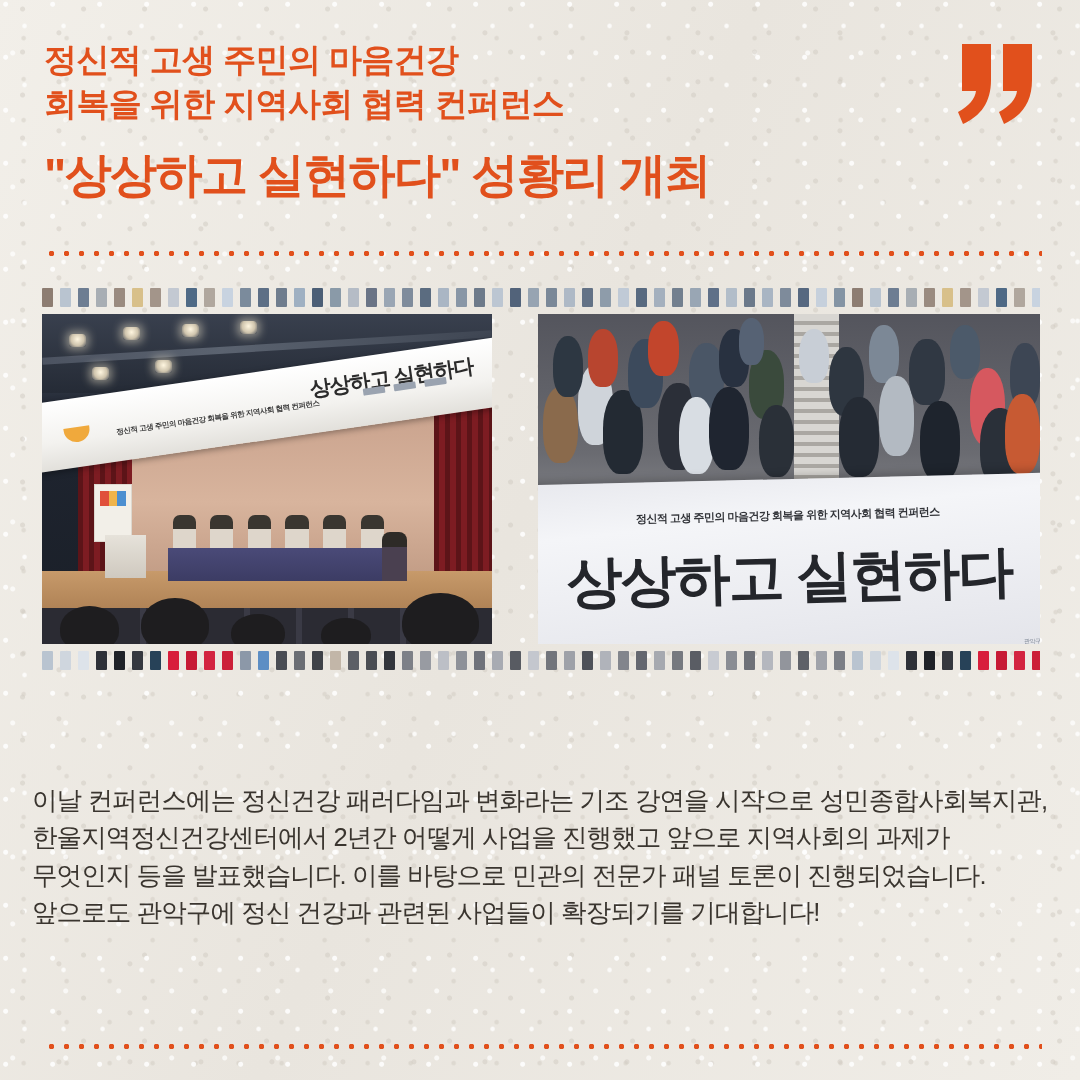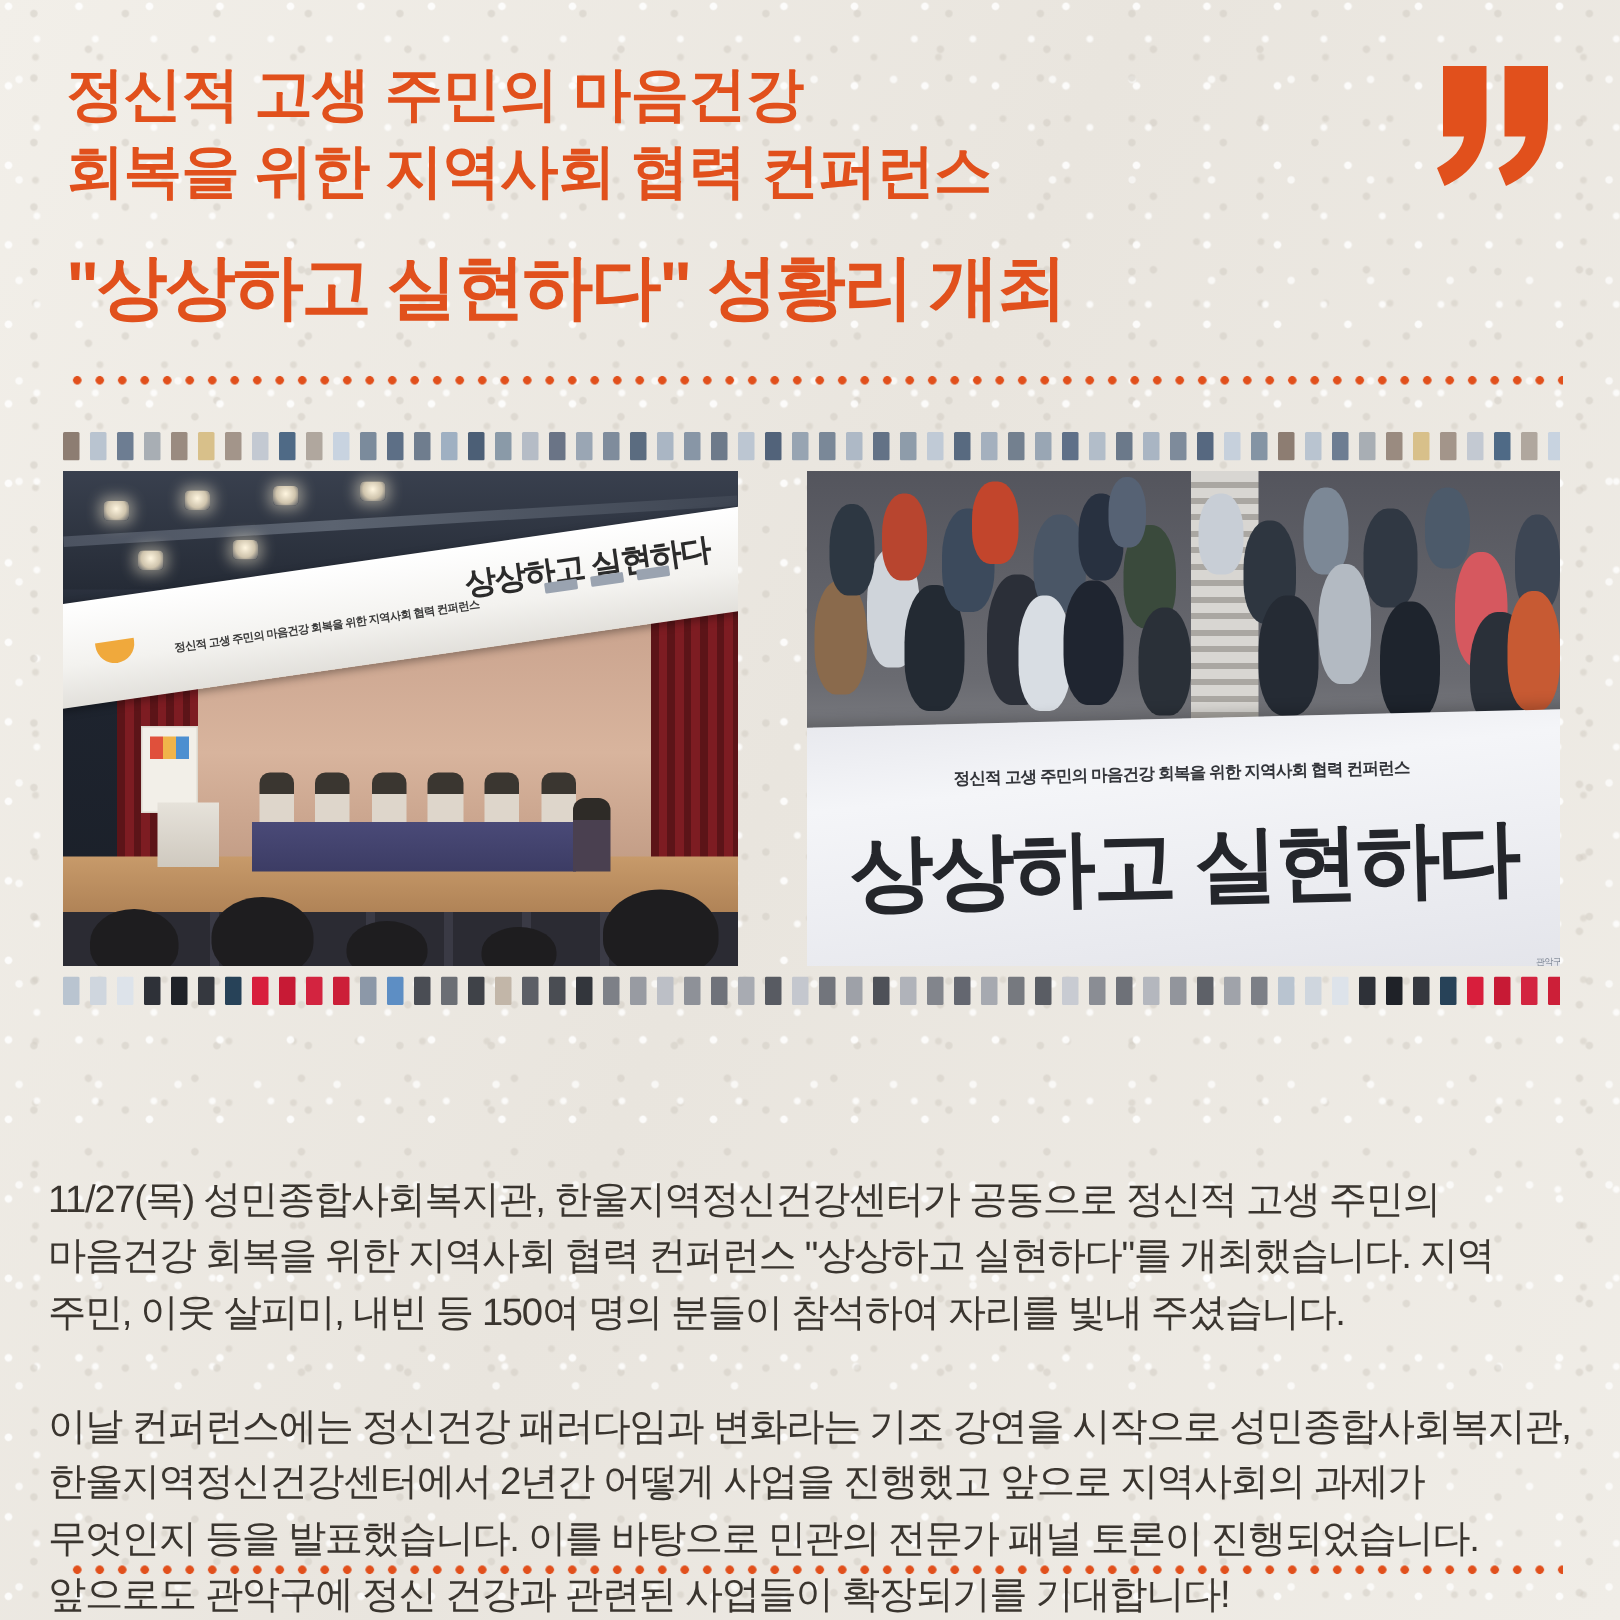--- a/index.html
+++ b/index.html
@@ -35,21 +35,21 @@
 
   
   .header {
     position: absolute;
     left: 44px;
     top: 38px;
     right: 44px;
   }
   .kicker {
     color: #e1501c;
-    font-size: 39px;
+    font-size: 33px;
     font-weight: 700;
     line-height: 1.32;
     letter-spacing: -0.6px;
     white-space: pre-line;
     margin: 0;
   }
   .headline {
     color: #e1501c;
     font-size: 47px;
     font-weight: 700;
@@ -548,18 +548,17 @@
         <i style="background: rgb(53, 56, 63);"></i>
         <i style="background: rgb(39, 66, 88);"></i>
         <i style="background: rgb(216, 30, 60);"></i>
         <i style="background: rgb(199, 26, 53);"></i>
         <i style="background: rgb(211, 36, 64);"></i>
         <i style="background: rgb(204, 31, 56);"></i>
       </div>
   </div>
 
   <div class="body-copy">
-    <p>11/27(목) 성민종합사회복지관, 한울지역정신건강센터가 공동으로 정신적 고생 주민의 마음건강 회복을 위한 지역사회 협력 컨퍼런스 "상상하고 실현하다"를 개최했습니다. 지역 주민, 이웃 살피미, 내빈 등 150여 명의 분들이 참석하여 자리를 빛내 주셨습니다.</p>
     <p>이날 컨퍼런스에는 정신건강 패러다임과 변화라는 기조 강연을 시작으로 성민종합사회복지관, 한울지역정신건강센터에서 2년간 어떻게 사업을 진행했고 앞으로 지역사회의 과제가 무엇인지 등을 발표했습니다. 이를 바탕으로 민관의 전문가 패널 토론이 진행되었습니다. 앞으로도 관악구에 정신 건강과 관련된 사업들이 확장되기를 기대합니다!</p>
   </div>
 
   <div class="dotted-rule rule-bottom"></div>
 </div>
 
 </body></html>

